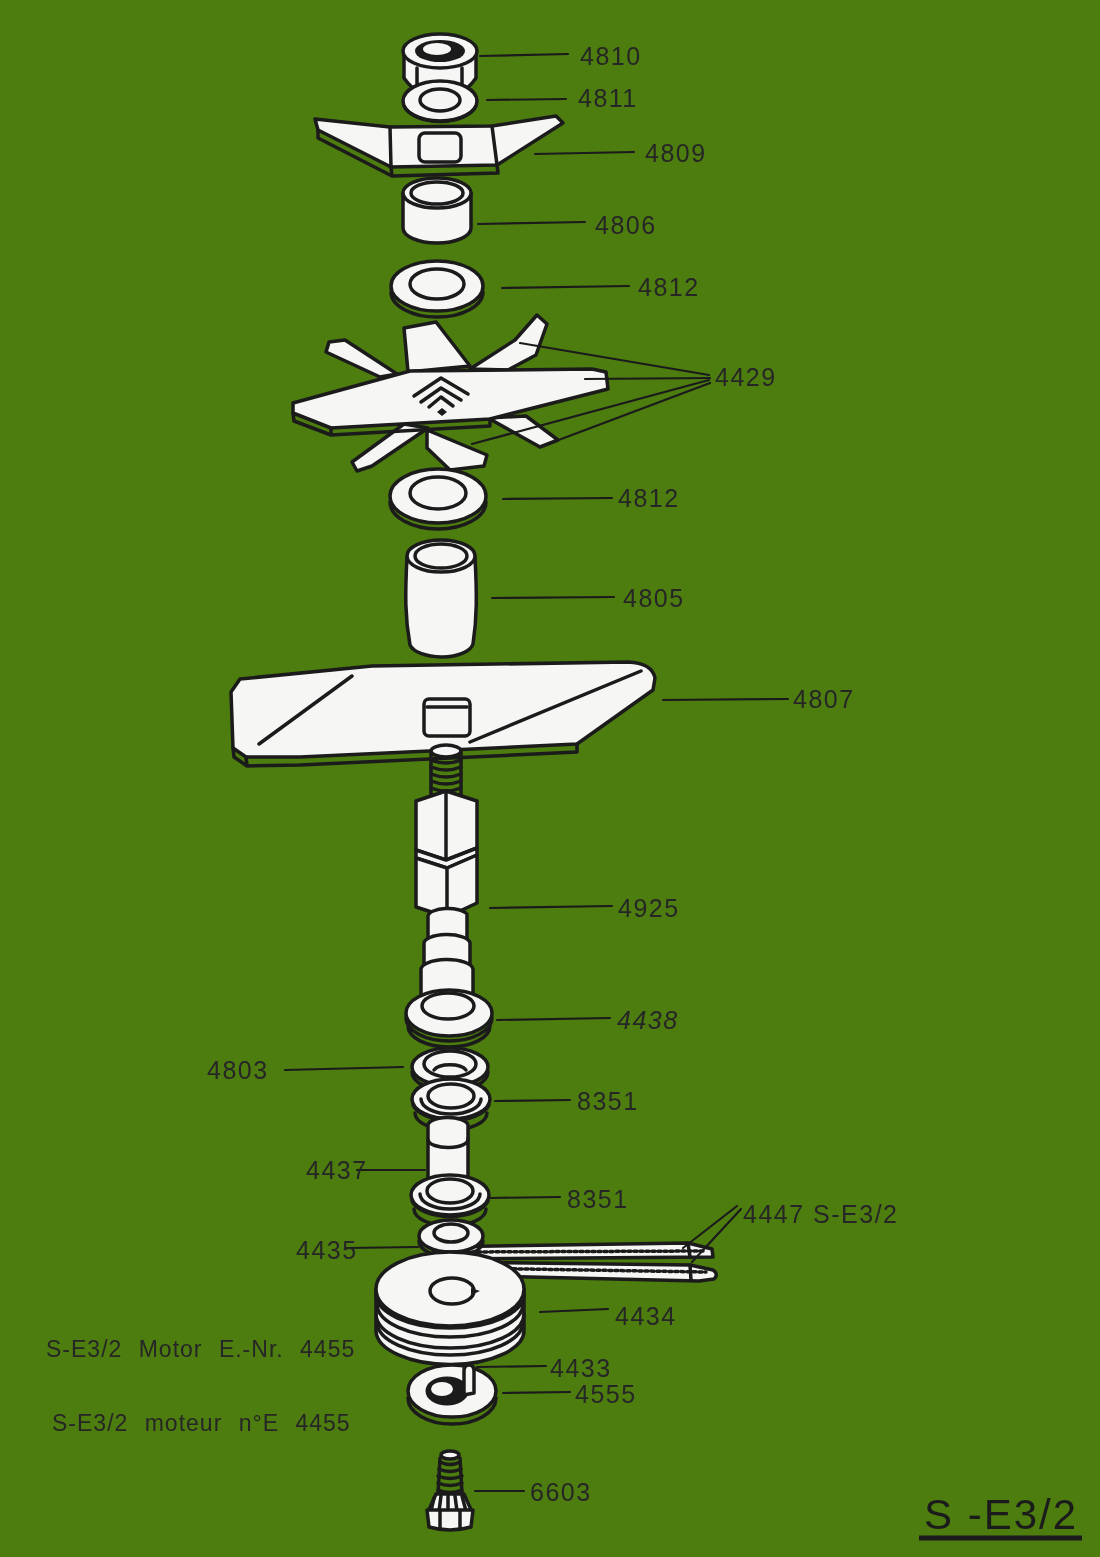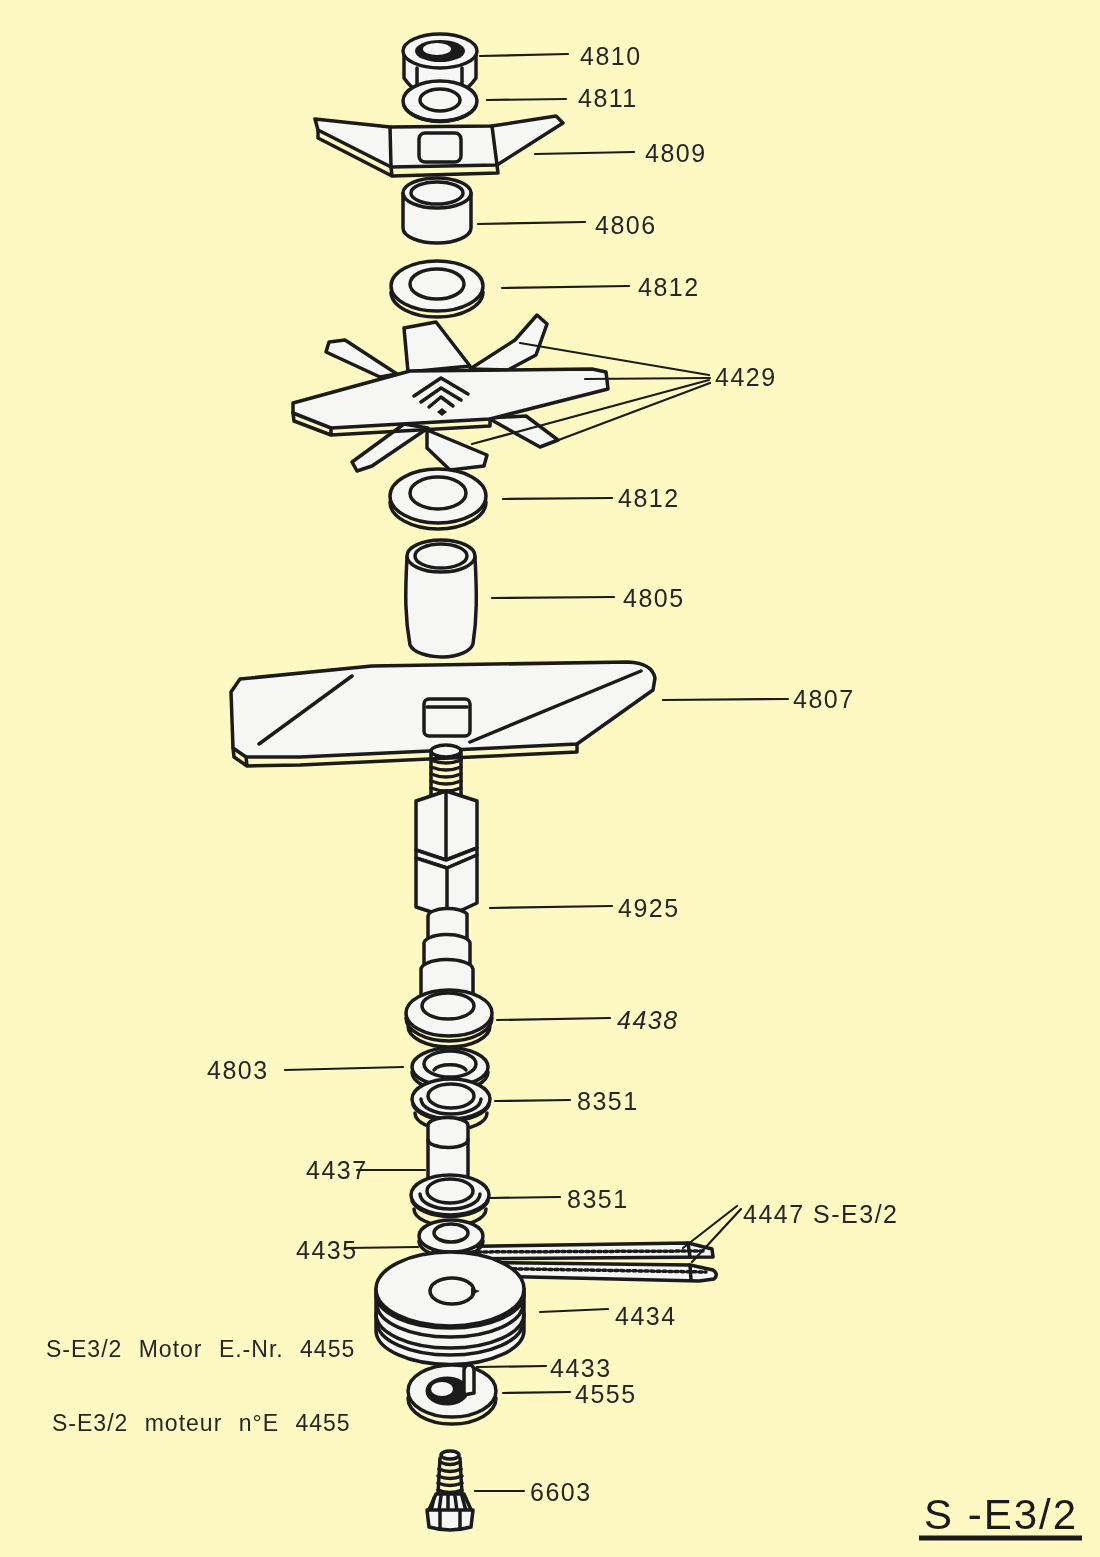--- a/index.html
+++ b/index.html
@@ -1,16 +1,16 @@
 <!DOCTYPE html>
 <html><head>
 <meta charset="utf-8">
 <style>
   html,body{margin:0;padding:0;background:#e9e9e8;}
-  #page{position:relative;width:1100px;height:1557px;background:#fef9c3;overflow:hidden;
+  #page{position:relative;width:1100px;height:1557px;background:#4d7c0f;overflow:hidden;
         font-family:"Liberation Sans",sans-serif;}
   svg{position:absolute;left:0;top:0;}
   .s  {fill:none;stroke:#1b1b1b;stroke-width:3.5;stroke-linecap:round;stroke-linejoin:round;}
   .sf {fill:#f6f6f5;stroke:#1b1b1b;stroke-width:3.5;stroke-linecap:round;stroke-linejoin:round;}
   .ld {fill:none;stroke:#1b1b1b;stroke-width:2.2;stroke-linecap:round;}
   .lbl{font-family:"Liberation Sans",sans-serif;font-size:25px;fill:#262626;letter-spacing:1.5px;}
   .lbl-i{font-style:italic;}
   .note{font-family:"Liberation Sans",sans-serif;font-size:23px;fill:#262626;letter-spacing:1px;word-spacing:9px;}
   .title{font-family:"Liberation Sans",sans-serif;font-size:42px;fill:#1b1b1b;letter-spacing:2px;}
 </style>

